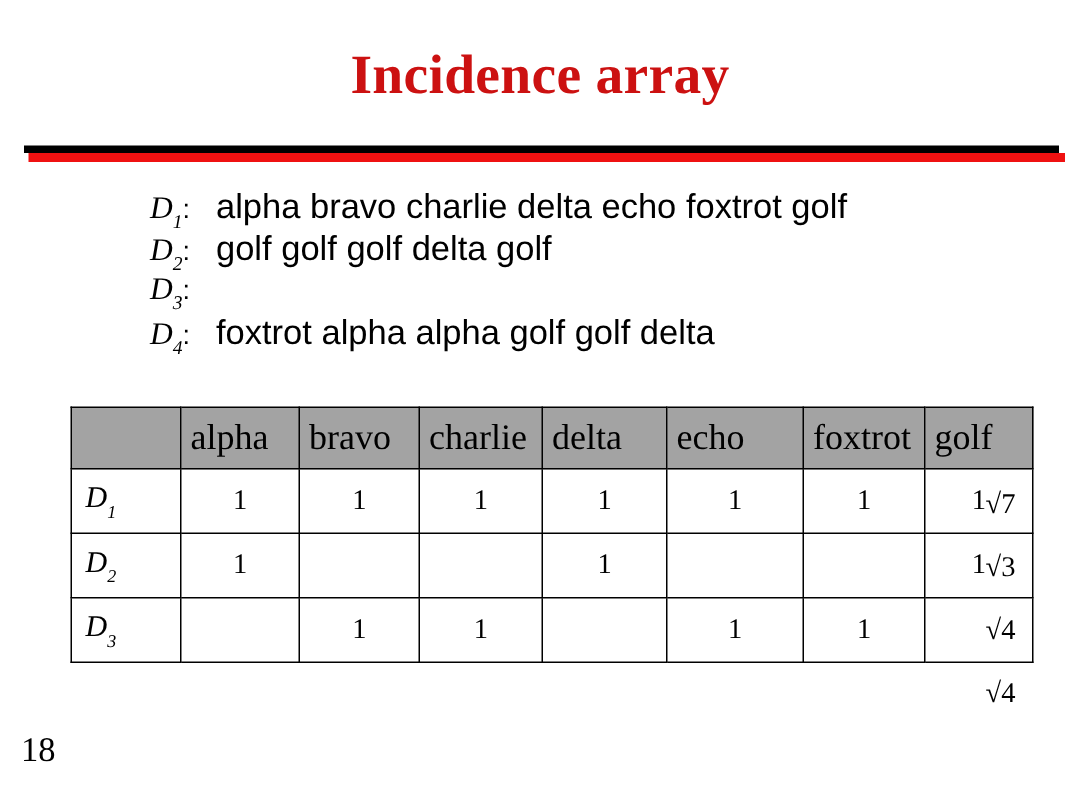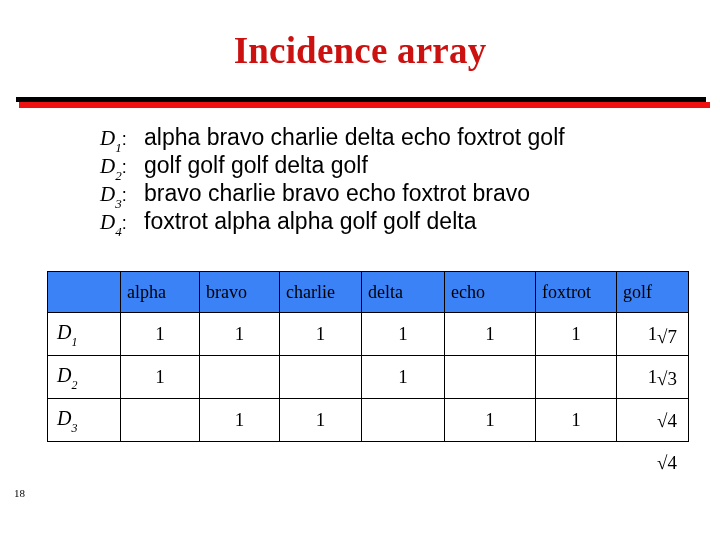--- a/index.html
+++ b/index.html
@@ -106,23 +106,23 @@
     font-family: "Liberation Serif", serif;
     color: #000000;
   }
   #incidence-table td, #incidence-table th {
     border: 1px solid #000000;
     font-weight: normal;
     padding: 0;
     vertical-align: middle;
   }
   #incidence-table thead th {
-    background: #3b82f6;
+    background: #a3a3a3;
     height: 40px;
-    font-size: 18px;
+    font-size: 24px;
     text-align: left;
     padding-left: 6px;
     white-space: nowrap;
   }
   #incidence-table thead th.corner {
     padding-left: 0;
   }
   #incidence-table tbody td {
     height: 42px;
     background: #ffffff;
@@ -168,21 +168,21 @@
     white-space: nowrap;
   }
   .sqrt-item.first { margin-top: 45px; }
 
   
   #page-number {
     position: absolute;
     left: 14px;
     top: 487px;
     font-family: "Liberation Serif", serif;
-    font-size: 11px;
+    font-size: 23px;
     color: #000000;
   }
 </style>
 </head>
 <body>
 
 <div id="slide-title">Incidence array</div>
 
 <div id="divider">
   <div id="divider-bar-black"></div>
@@ -193,21 +193,20 @@
   <div class="def-row">
     <span class="def-label"><span>D</span><span class="sub">1</span><span class="colon">:</span></span>
     <span class="def-text">alpha bravo charlie delta echo foxtrot golf</span>
   </div>
   <div class="def-row">
     <span class="def-label"><span>D</span><span class="sub">2</span><span class="colon">:</span></span>
     <span class="def-text">golf golf golf delta golf</span>
   </div>
   <div class="def-row">
     <span class="def-label"><span>D</span><span class="sub">3</span><span class="colon">:</span></span>
-    <span class="def-text">bravo charlie bravo echo foxtrot bravo</span>
   </div>
   <div class="def-row">
     <span class="def-label"><span>D</span><span class="sub">4</span><span class="colon">:</span></span>
     <span class="def-text">foxtrot alpha alpha golf golf delta</span>
   </div>
 </div>
 
 <table id="incidence-table">
   <thead>
     <tr>

